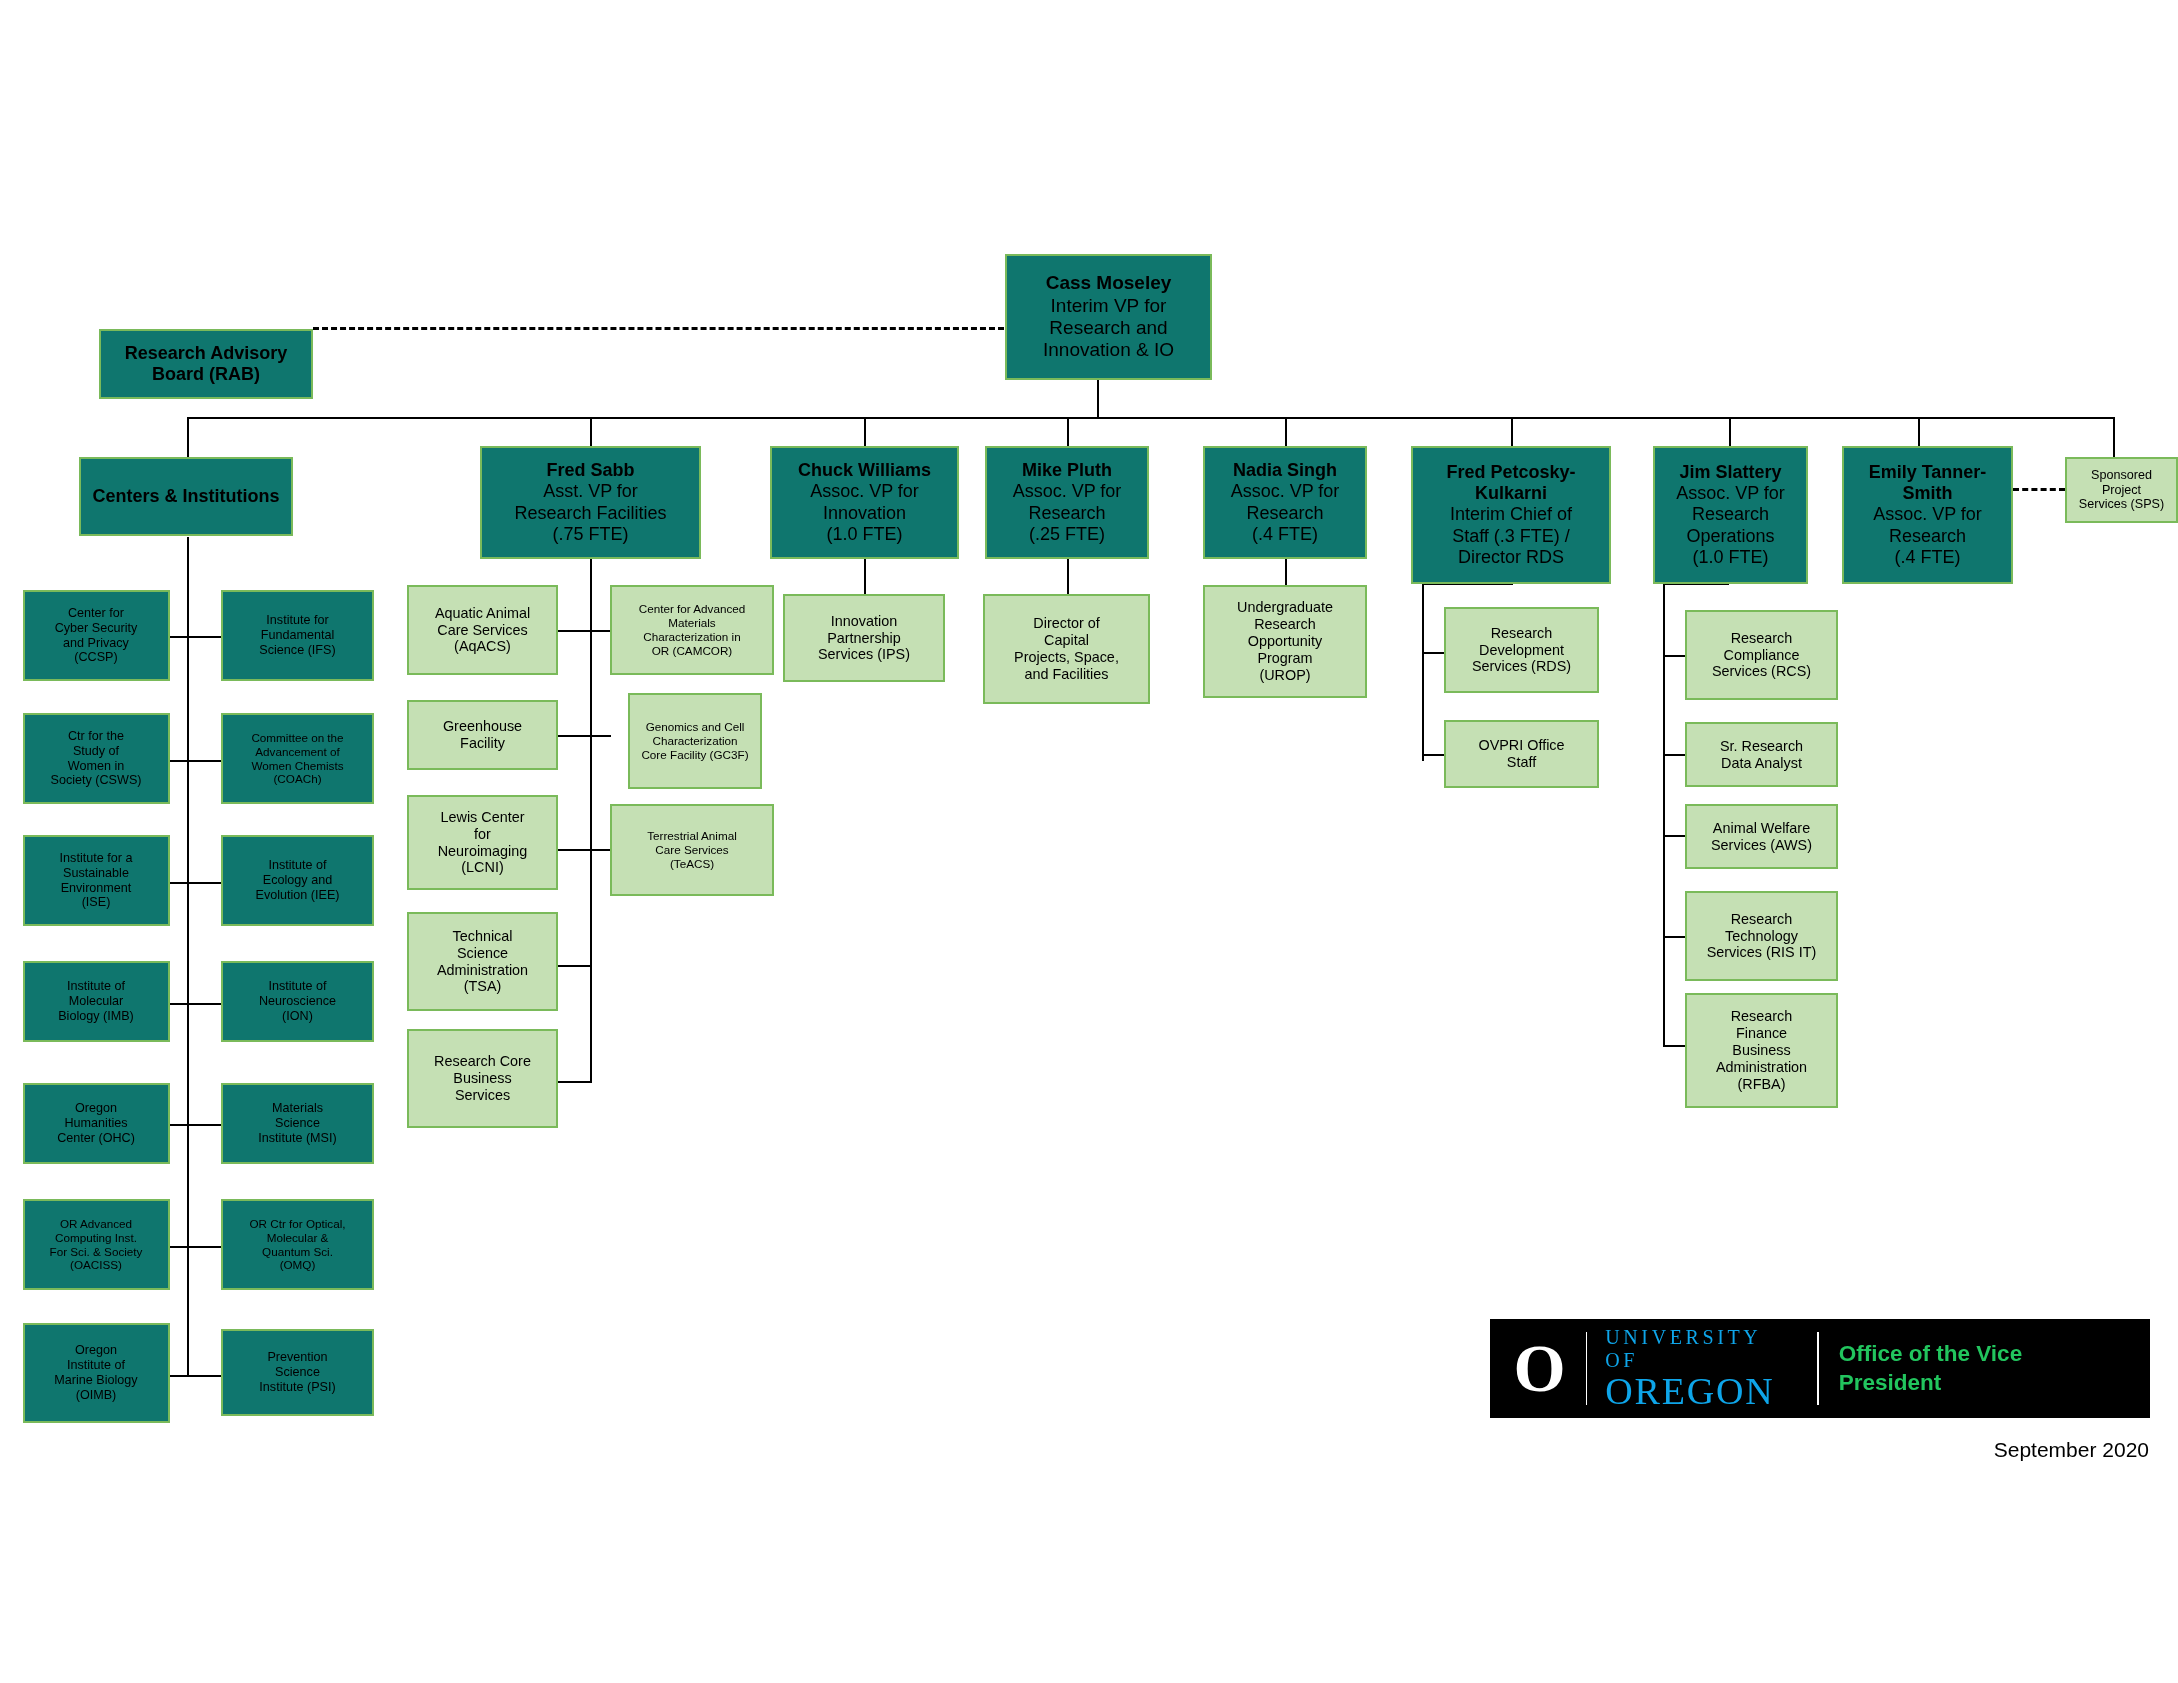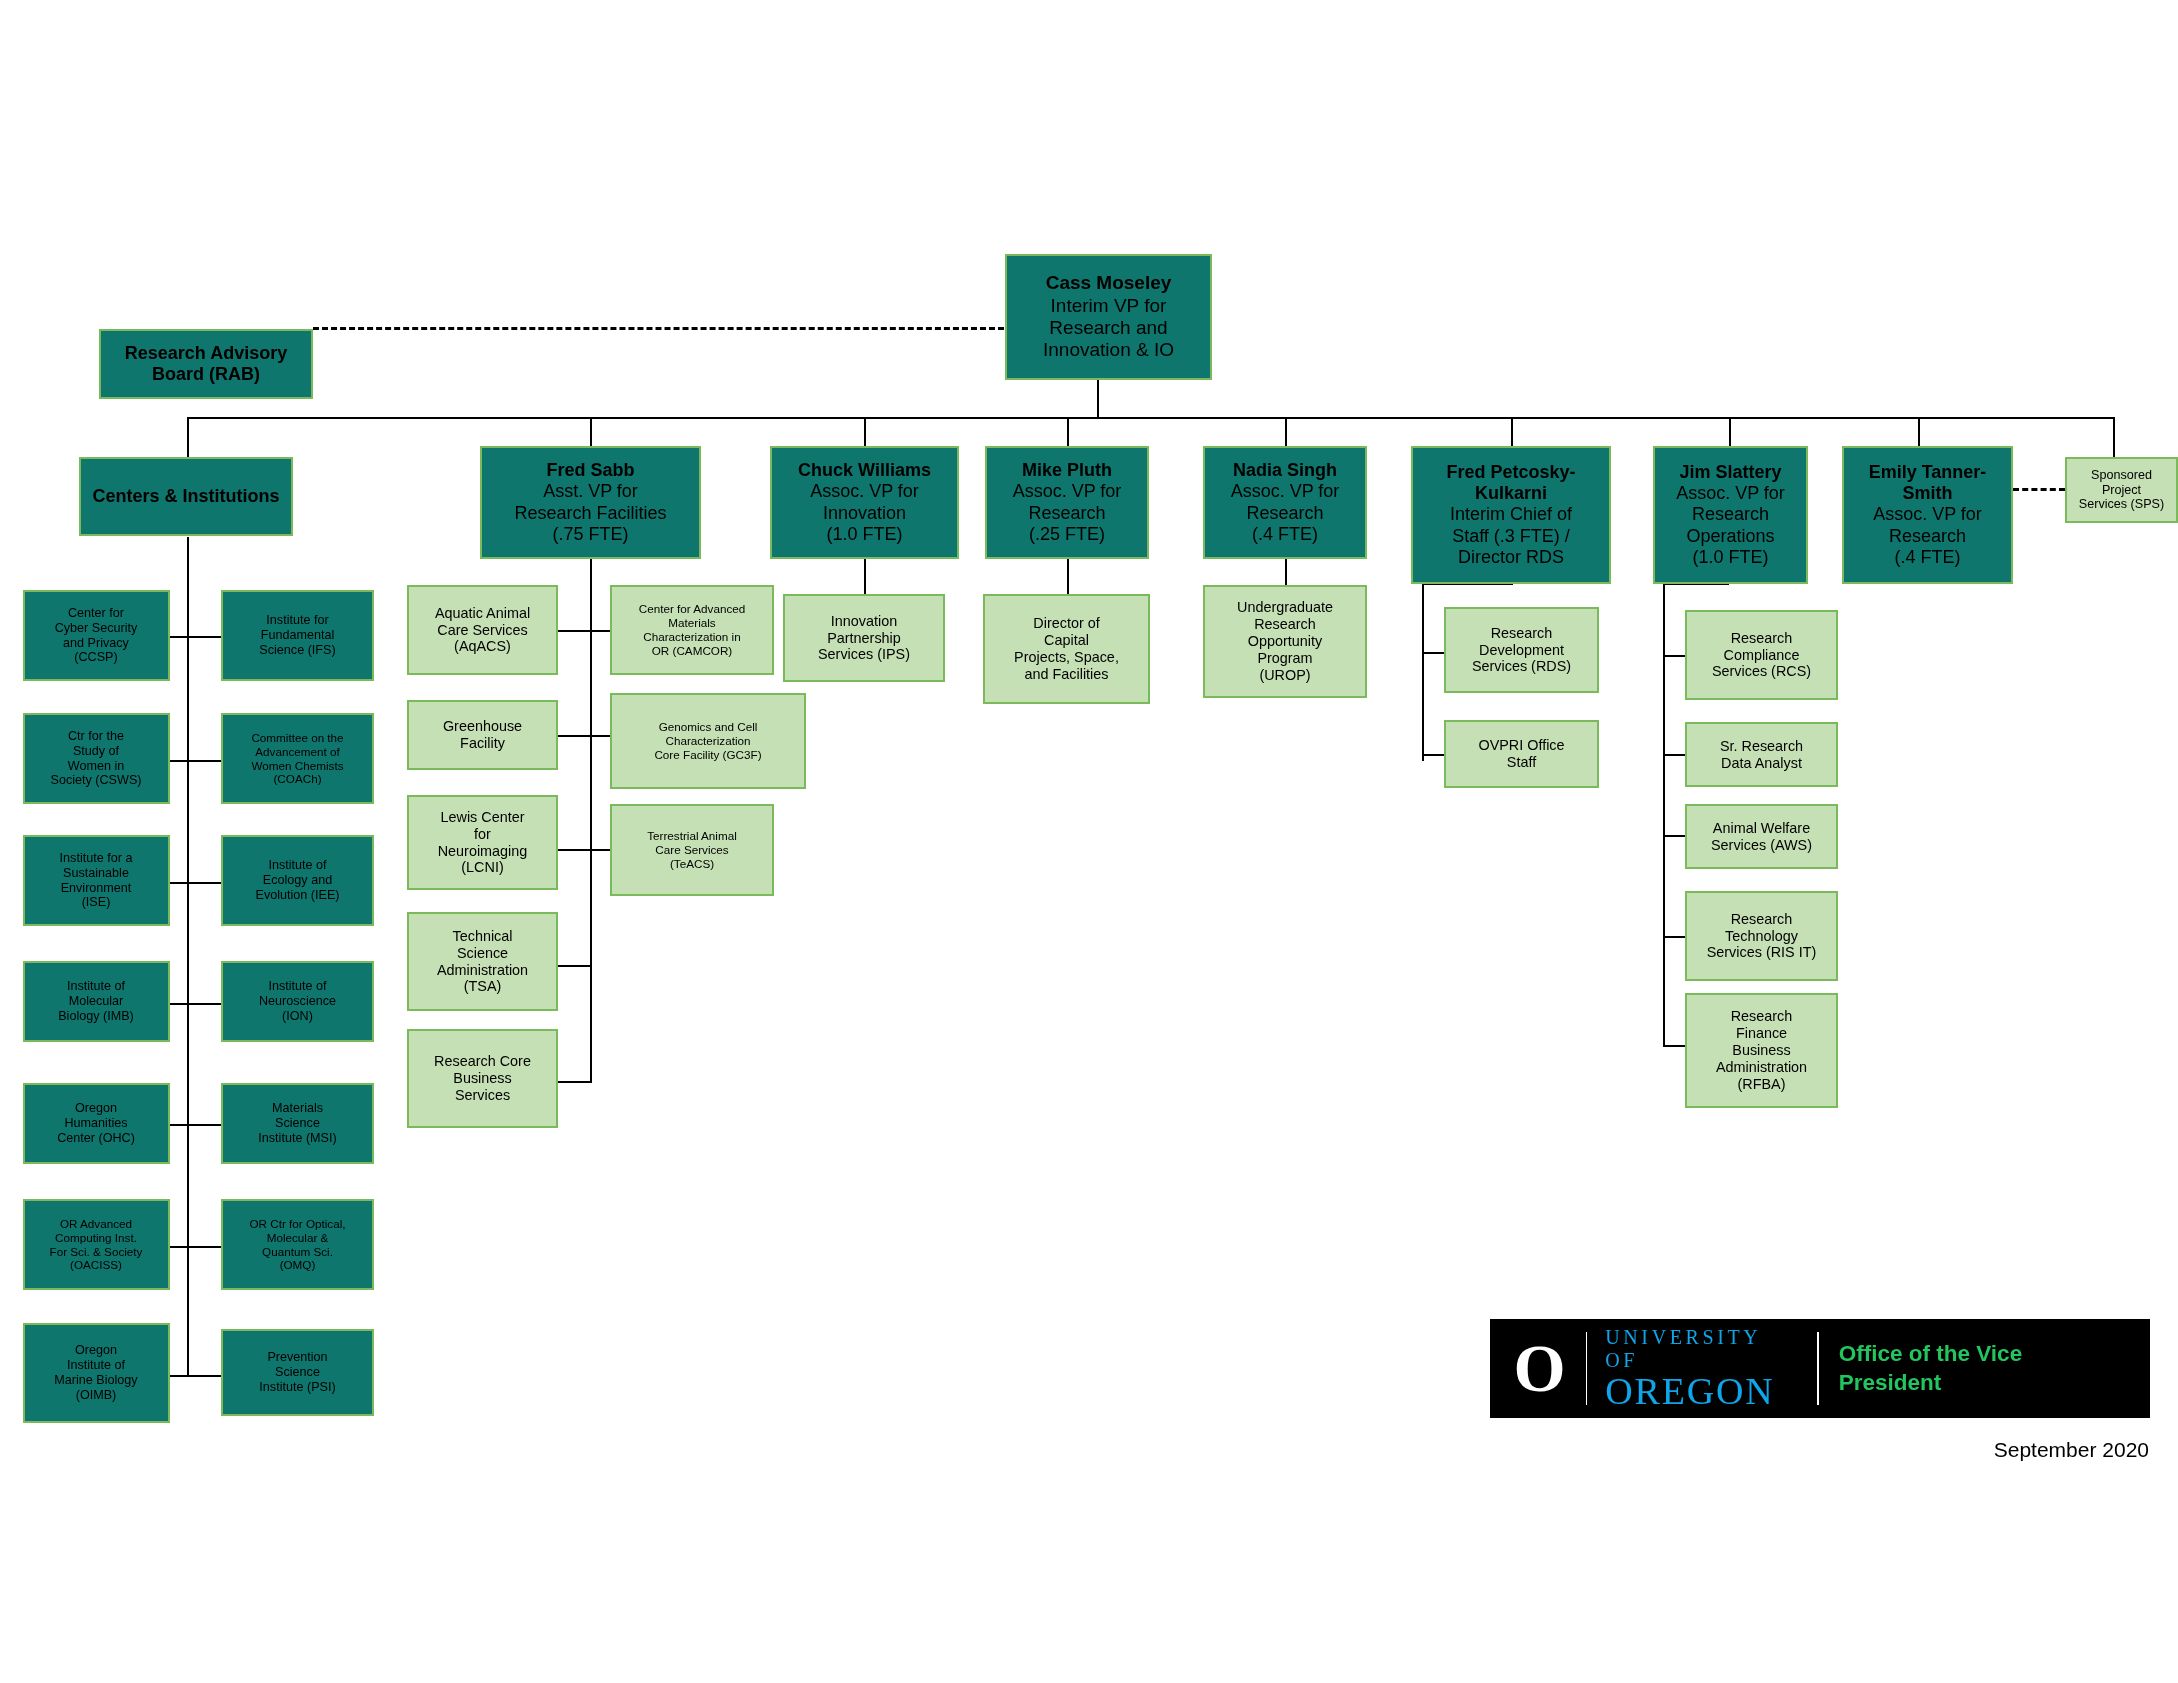--- a/index.html
+++ b/index.html
@@ -372,21 +372,21 @@
 Business
 Services</span>
   </div>
 
   <div class="node light f-tiny" style="left:610px; top:585px; width:164px; height:90px;">
     <span class="txt">Center for Advanced
 Materials
 Characterization in
 OR (CAMCOR)</span>
   </div>
-  <div class="node light f-tiny" style="left:610px; top:693px; width:196px; height:96px;">
+  <div class="node light f-tiny" style="left:628px; top:693px; width:134px; height:96px;">
     <span class="txt">Genomics and Cell
 Characterization
 Core Facility (GC3F)</span>
   </div>
   <div class="node light f-tiny" style="left:610px; top:804px; width:164px; height:92px;">
     <span class="txt">Terrestrial Animal
 Care Services
 (TeACS)</span>
   </div>
 

